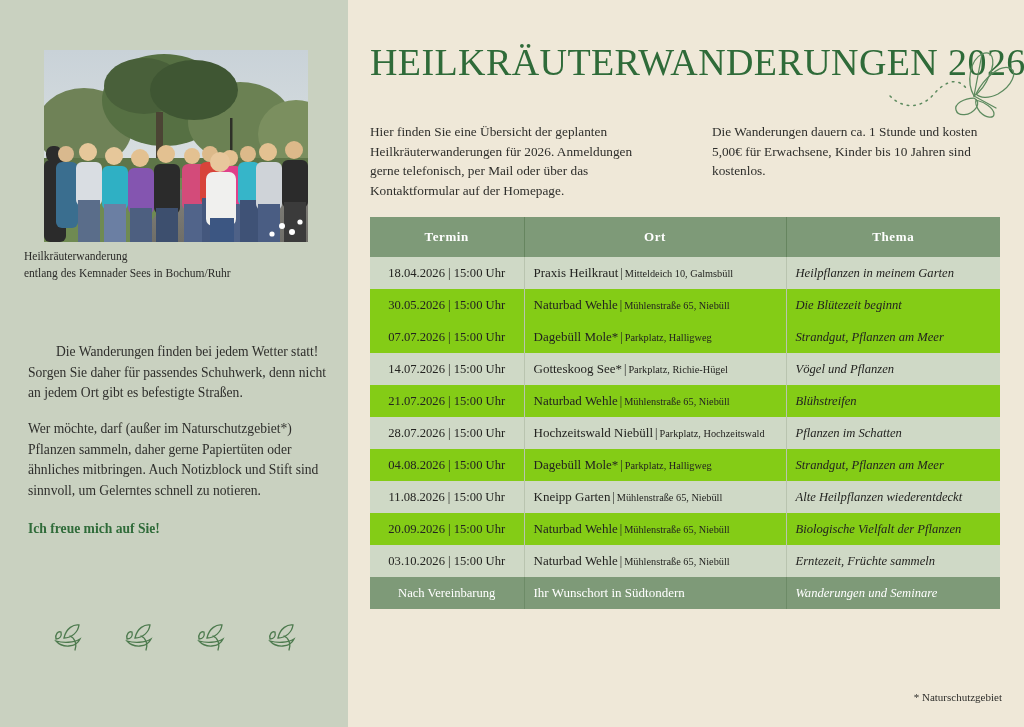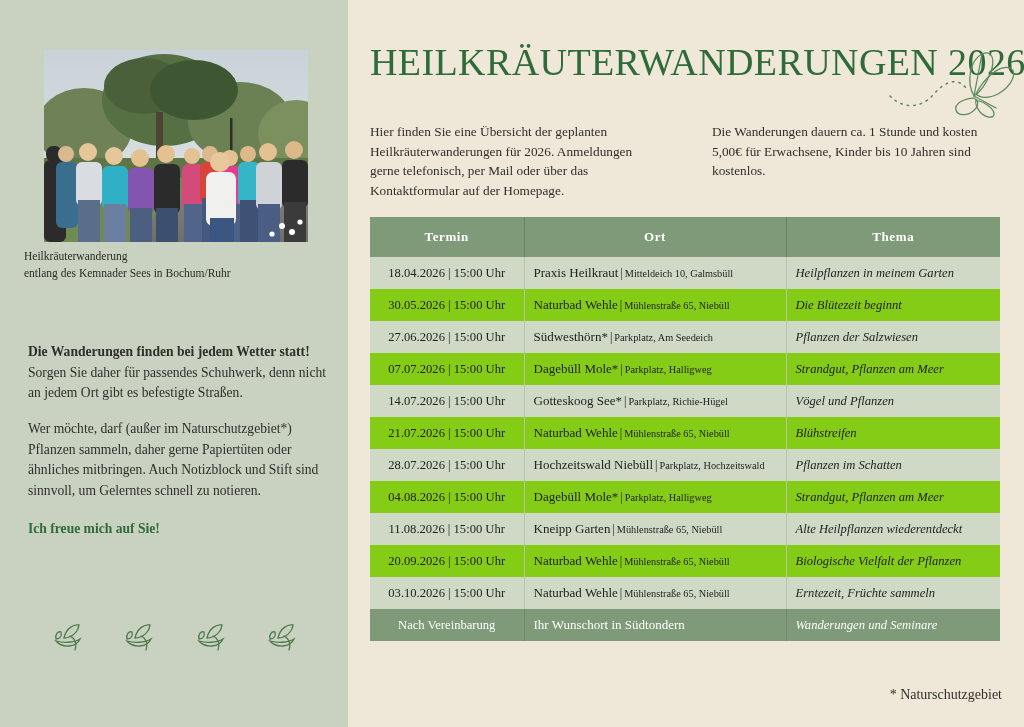--- a/index.html
+++ b/index.html
@@ -44,21 +44,21 @@
   }
 
   .left-body {
     position: absolute;
     left: 28px; top: 342px;
     width: 300px;
     font-size: 13.6px;
     line-height: 1.52;
     color: #2e2e2b;
   }
-  .left-body .lead { font-weight: bold; }
+  .left-body .lead { font-weight: normal; margin-left: 28px; }
   .left-body p { margin: 0; }
   .left-body .gap { height: 15px; }
   .left-body .closing {
     margin-top: 17px;
     font-weight: bold;
     color: #2f6b39;
   }
 
   .leaf-row {
     position: absolute;
@@ -151,21 +151,21 @@
   td.ort    { text-align: left; white-space: nowrap; }
   td.thema  { text-align: left; white-space: nowrap; }
 
   .ort-place { font-size: 13px; }
   .ort-sep   { font-size: 12px; padding: 0 2px; }
   .ort-addr  { font-size: 10.3px; }
 
   .footnote {
     position: absolute;
     right: 22px; bottom: 24px;
-    font-size: 14px;
+    font-size: 11px;
     color: #2e2e2b;
     text-align: right;
   }
 </style>
 </head>
 <body>
 
 <div id="page">
 
   <div class="left-panel">
@@ -361,25 +361,20 @@
             <tr class="odd">
               <td class="termin">18.04.2026 | 15:00 Uhr</td>
               <td class="ort"><span class="ort-place">Praxis Heilkraut</span><span class="ort-sep">|</span><span class="ort-addr">Mitteldeich 10, Galmsbüll</span></td>
               <td class="thema">Heilpflanzen in meinem Garten</td>
             </tr>
             <tr class="even">
               <td class="termin">30.05.2026 | 15:00 Uhr</td>
               <td class="ort"><span class="ort-place">Naturbad Wehle</span><span class="ort-sep">|</span><span class="ort-addr">Mühlenstraße 65, Niebüll</span></td>
               <td class="thema">Die Blütezeit beginnt</td>
             </tr>
-            <tr class="odd">
-              <td class="termin">27.06.2026 | 15:00 Uhr</td>
-              <td class="ort"><span class="ort-place">Südwesthörn*</span><span class="ort-sep">|</span><span class="ort-addr">Parkplatz, Am Seedeich</span></td>
-              <td class="thema">Pflanzen der Salzwiesen</td>
-            </tr>
             <tr class="even">
               <td class="termin">07.07.2026 | 15:00 Uhr</td>
               <td class="ort"><span class="ort-place">Dagebüll Mole*</span><span class="ort-sep">|</span><span class="ort-addr">Parkplatz, Halligweg</span></td>
               <td class="thema">Strandgut, Pflanzen am Meer</td>
             </tr>
             <tr class="odd">
               <td class="termin">14.07.2026 | 15:00 Uhr</td>
               <td class="ort"><span class="ort-place">Gotteskoog See*</span><span class="ort-sep">|</span><span class="ort-addr">Parkplatz, Richie-Hügel</span></td>
               <td class="thema">Vögel und Pflanzen</td>
             </tr>

